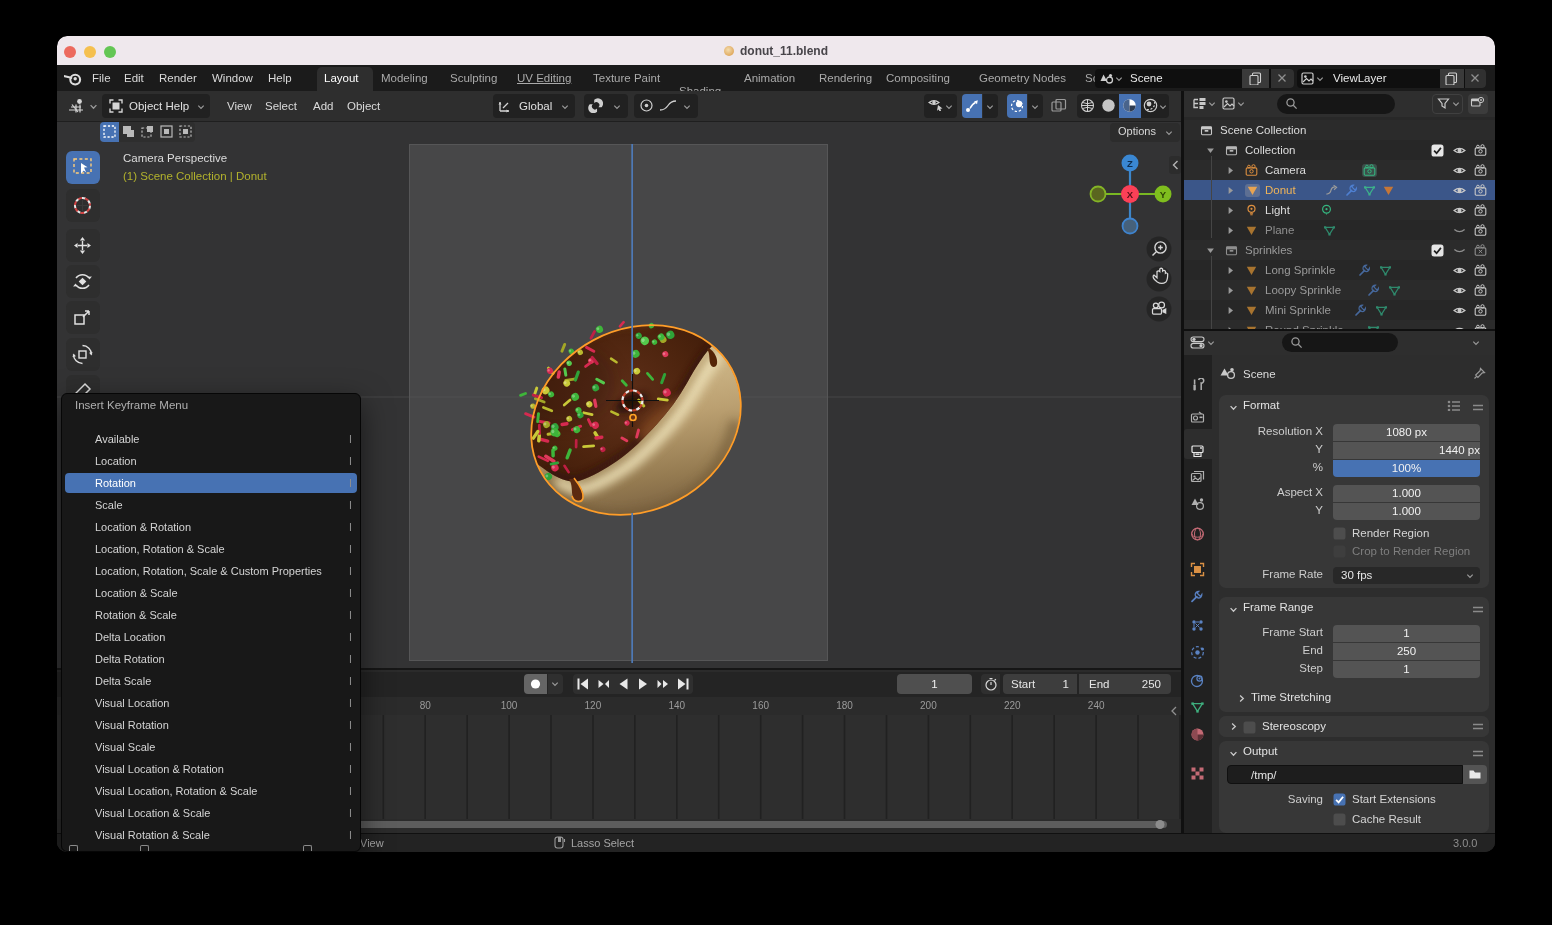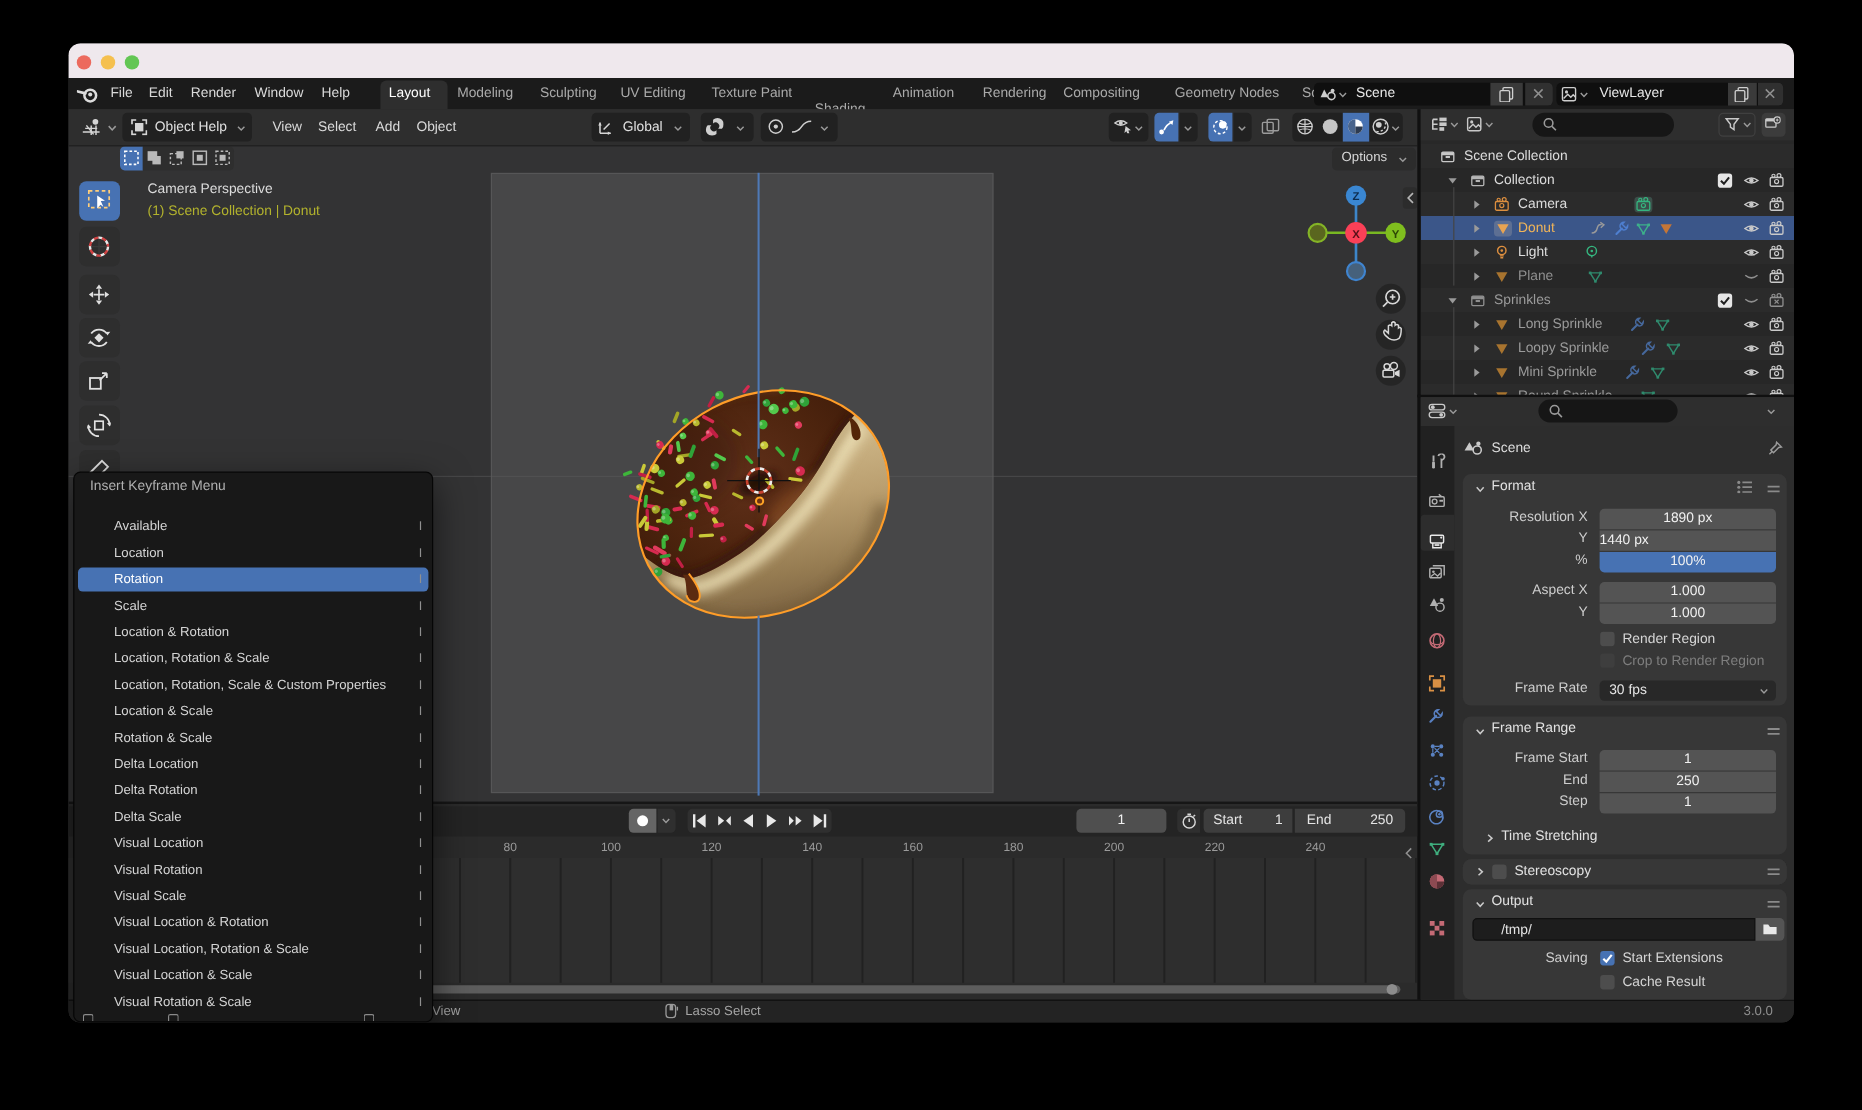--- a/index.html
+++ b/index.html
@@ -3,36 +3,37 @@
 *{margin:0;padding:0;box-sizing:border-box}
 html,body{width:1552px;height:925px;background:#000;overflow:hidden}
 </style></head>
 <body>
 <div style="position:absolute;left:57px;top:36px;width:1438px;height:816px;background:#2b2b2b;border-radius:10px;overflow:hidden">
 <div style="position:absolute;left:1124px;top:55px;width:3px;height:761px;background:#101010"></div>
 <div style="position:absolute;left:0px;top:0px;width:1438px;height:29px;background:#efe8ed;border-radius:10px 10px 0 0"></div>
     <div style="position:absolute;left:7px;top:10px;width:12px;height:12px;background:#ec6a5e;border-radius:6px"></div>
     <div style="position:absolute;left:27px;top:10px;width:12px;height:12px;background:#f5c04f;border-radius:6px"></div>
     <div style="position:absolute;left:47px;top:10px;width:12px;height:12px;background:#63c654;border-radius:6px"></div>
+    <div style="position:absolute;left:0;top:0;width:1438px;height:29px;display:flex;align-items:center;justify-content:center;font:bold 12px 'Liberation Sans',sans-serif;color:#48454a"><span style="display:inline-block;width:10px;height:10px;border-radius:5px;background:radial-gradient(circle at 42% 38%,#f3dcae,#d8953f);margin-right:6px"></span>donut_11.blend</div>
     <div style="position:absolute;left:0px;top:29px;width:1438px;height:26px;background:#1b1b1b"></div>
     <svg style="position:absolute;left:7px;top:35px" width="18" height="15" viewBox="0 0 18 15">
       <circle cx="11.2" cy="8.6" r="4.9" fill="none" stroke="#dcdcdc" stroke-width="2.1"></circle>
       <circle cx="11.2" cy="7.8" r="1.7" fill="#dcdcdc"></circle>
       <path d="M0.8 5.2 L7.2 6.8" stroke="#dcdcdc" stroke-width="2.2" stroke-linecap="round"></path>
     </svg>
     <div style="position:absolute;left:35px;top:36px;font:400 11.5px 'Liberation Sans',sans-serif;color:#dadada;white-space:nowrap;">File</div>
     <div style="position:absolute;left:67px;top:36px;font:400 11.5px 'Liberation Sans',sans-serif;color:#dadada;white-space:nowrap;">Edit</div>
     <div style="position:absolute;left:102px;top:36px;font:400 11.5px 'Liberation Sans',sans-serif;color:#dadada;white-space:nowrap;">Render</div>
     <div style="position:absolute;left:155px;top:36px;font:400 11.5px 'Liberation Sans',sans-serif;color:#dadada;white-space:nowrap;">Window</div>
     <div style="position:absolute;left:211px;top:36px;font:400 11.5px 'Liberation Sans',sans-serif;color:#dadada;white-space:nowrap;">Help</div>
     <div style="position:absolute;left:260px;top:31px;width:56px;height:24px;background:#2e2e2e;border-radius:5px 5px 0 0"></div>
     <div style="position:absolute;left:267px;top:36px;font:400 11.5px 'Liberation Sans',sans-serif;color:#ffffff;white-space:nowrap;">Layout</div>
     <div style="position:absolute;left:324px;top:36px;font:400 11.5px 'Liberation Sans',sans-serif;color:#aaaaaa;white-space:nowrap;">Modeling</div>
     <div style="position:absolute;left:393px;top:36px;font:400 11.5px 'Liberation Sans',sans-serif;color:#aaaaaa;white-space:nowrap;">Sculpting</div>
-    <div style="position:absolute;left:460px;top:36px;font:400 11.5px 'Liberation Sans',sans-serif;color:#aaaaaa;white-space:nowrap;">UV Editing</div>
+    <div style="position:absolute;left:460px;top:36px;font:400 11.5px 'Liberation Sans',sans-serif;color:#aaaaaa;white-space:nowrap;text-decoration:underline;">UV Editing</div>
     <div style="position:absolute;left:536px;top:36px;font:400 11.5px 'Liberation Sans',sans-serif;color:#aaaaaa;white-space:nowrap;">Texture Paint</div>
     <div style="position:absolute;left:622px;top:49px;font:400 11.5px 'Liberation Sans',sans-serif;color:#aaaaaa;white-space:nowrap;">Shading</div>
     <div style="position:absolute;left:687px;top:36px;font:400 11.5px 'Liberation Sans',sans-serif;color:#aaaaaa;white-space:nowrap;">Animation</div>
     <div style="position:absolute;left:762px;top:36px;font:400 11.5px 'Liberation Sans',sans-serif;color:#aaaaaa;white-space:nowrap;">Rendering</div>
     <div style="position:absolute;left:829px;top:36px;font:400 11.5px 'Liberation Sans',sans-serif;color:#aaaaaa;white-space:nowrap;">Compositing</div>
     <div style="position:absolute;left:922px;top:36px;font:400 11.5px 'Liberation Sans',sans-serif;color:#aaaaaa;white-space:nowrap;">Geometry Nodes</div>
     <div style="position:absolute;left:1028px;top:36px;font:400 11.5px 'Liberation Sans',sans-serif;color:#aaaaaa;white-space:nowrap;">Sc</div>
     <div style="position:absolute;left:1038px;top:33px;width:199px;height:19px;background:#0f0f0f;border-radius:4px"></div>
     <svg style="position:absolute;left:1043px;top:37px" width="14" height="12" viewBox="0 0 14 12">
       <path d="M3.5 1.5 L7 8 L0.5 8 Z" fill="#cdcdcd"></path>
@@ -1003,25 +1004,25 @@
       <path d="M1 2.5 h10 M1 6.5 h10" stroke="#8a8a8a" stroke-width="1.5"></path>
     </svg>
     <svg style="position:absolute;left:1390px;top:364px" width="14" height="11" viewBox="0 0 14 11">
       <circle cx="2" cy="2" r="1.3" fill="#8a8a8a"></circle>
       <circle cx="2" cy="6" r="1.3" fill="#8a8a8a"></circle>
       <circle cx="2" cy="10" r="1.3" fill="#8a8a8a"></circle>
       <path d="M5 2 h8 M5 6 h8 M5 10 h8" stroke="#8a8a8a" stroke-width="1.4"></path>
     </svg>
     <div style="position:absolute;left:1266px;top:389px;font:400 11.5px 'Liberation Sans',sans-serif;color:#cdcdcd;white-space:nowrap;transform:translateX(-100%)">Resolution X</div>
     <div style="position:absolute;left:1276px;top:388px;width:147px;height:17px;background:#545454;border-radius:4px 4px 0 0">
-      <div style="width:100%;text-align:center;font:11.5px 'Liberation Sans',sans-serif;color:#f1f1f1;line-height:17px">1890 px</div>
+      <div style="width:100%;text-align:center;font:11.5px 'Liberation Sans',sans-serif;color:#f1f1f1;line-height:17px">1080 px</div>
     </div>
     <div style="position:absolute;left:1266px;top:407px;font:400 11.5px 'Liberation Sans',sans-serif;color:#cdcdcd;white-space:nowrap;transform:translateX(-100%)">Y</div>
     <div style="position:absolute;left:1276px;top:406px;width:147px;height:17px;background:#545454;border-radius:0">
-      <div style="width:100%;text-align:left;font:11.5px 'Liberation Sans',sans-serif;color:#f1f1f1;line-height:17px">1440 px</div>
+      <div style="width:100%;text-align:right;font:11.5px 'Liberation Sans',sans-serif;color:#f1f1f1;line-height:17px">1440 px</div>
     </div>
     <div style="position:absolute;left:1266px;top:425px;font:400 11.5px 'Liberation Sans',sans-serif;color:#cdcdcd;white-space:nowrap;transform:translateX(-100%)">%</div>
     <div style="position:absolute;left:1276px;top:424px;width:147px;height:17px;background:#4772b3;border-radius:0 0 4px 4px">
       <div style="width:100%;text-align:center;font:11.5px 'Liberation Sans',sans-serif;color:#f1f1f1;line-height:17px">100%</div>
     </div>
     <div style="position:absolute;left:1266px;top:450px;font:400 11.5px 'Liberation Sans',sans-serif;color:#cdcdcd;white-space:nowrap;transform:translateX(-100%)">Aspect X</div>
     <div style="position:absolute;left:1276px;top:449px;width:147px;height:17px;background:#545454;border-radius:4px 4px 0 0">
       <div style="width:100%;text-align:center;font:11.5px 'Liberation Sans',sans-serif;color:#f1f1f1;line-height:17px">1.000</div>
     </div>
     <div style="position:absolute;left:1266px;top:468px;font:400 11.5px 'Liberation Sans',sans-serif;color:#cdcdcd;white-space:nowrap;transform:translateX(-100%)">Y</div>

